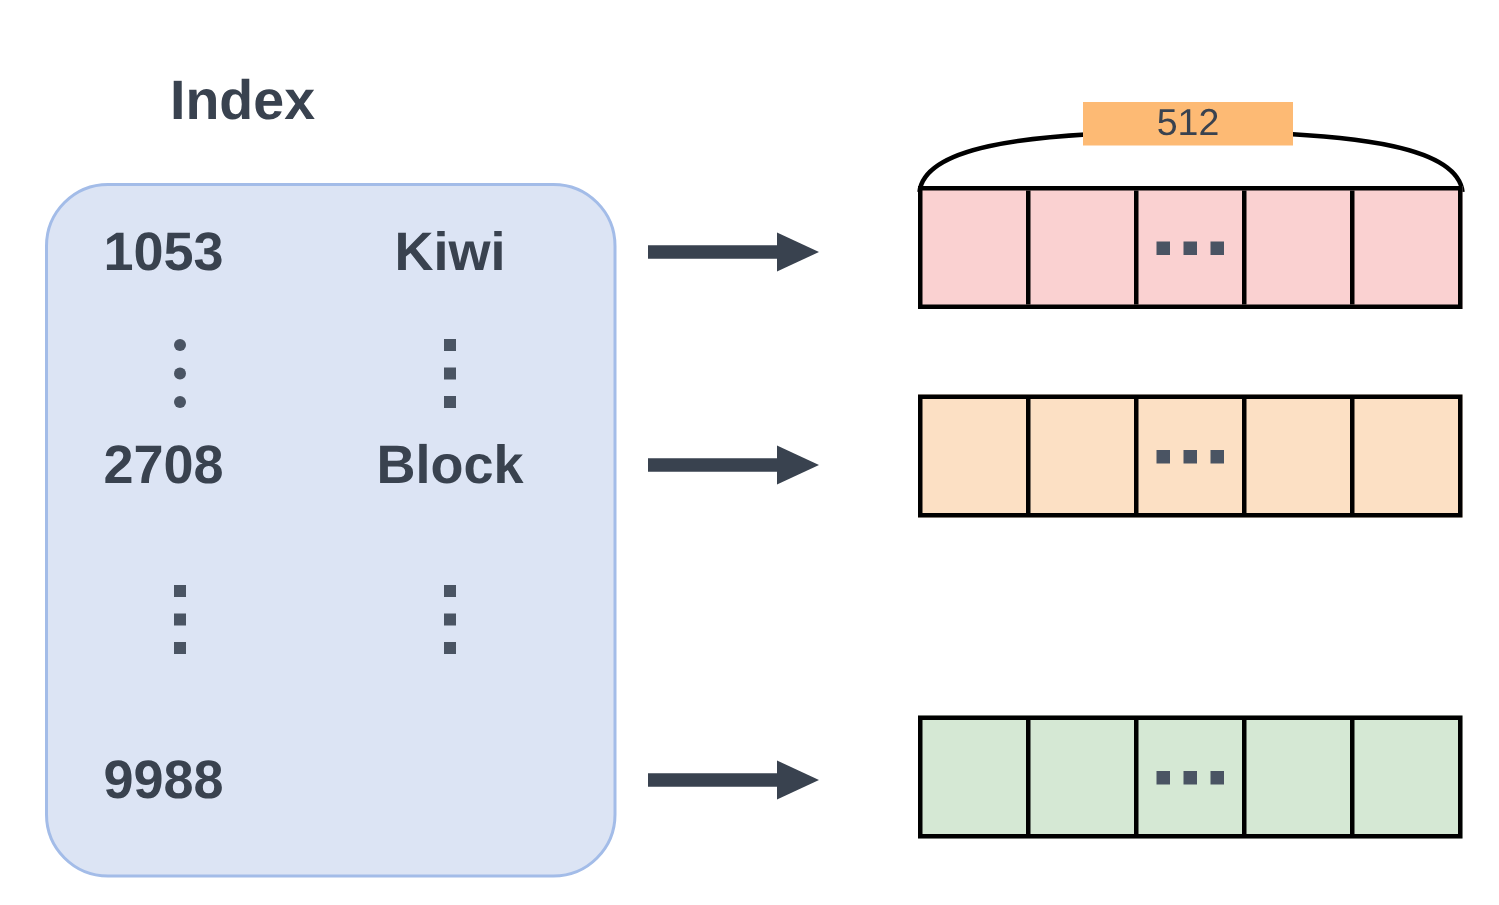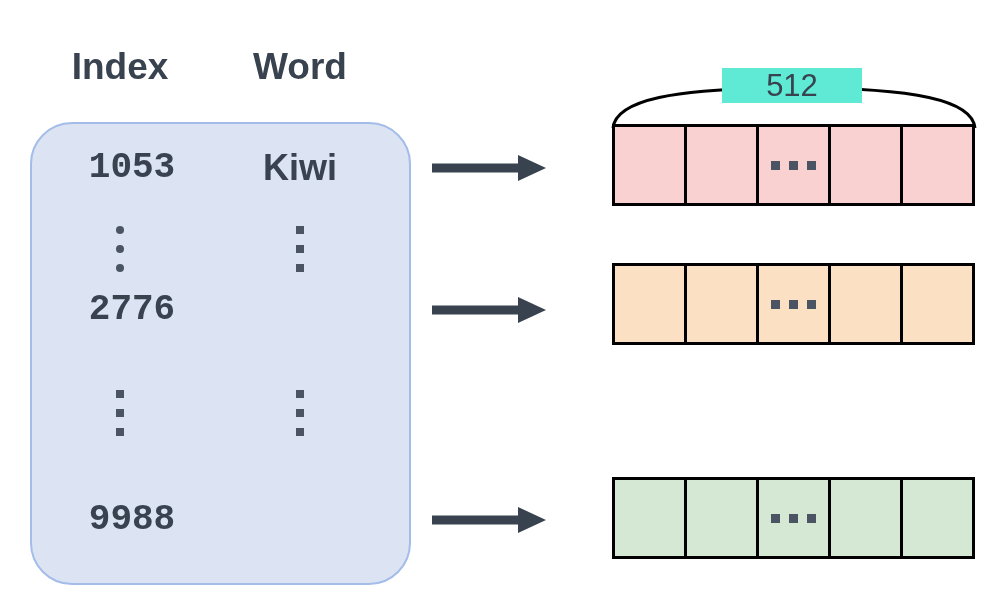--- a/index.html
+++ b/index.html
@@ -22,21 +22,21 @@
     width: 999px;
     height: 603px;
   }
 
   
   .col-header {
     position: absolute;
     font-size: 37px;
     font-weight: bold;
     color: #39424F;
-    text-align: center;
+    text-align: right;
     line-height: 1;
     white-space: nowrap;
   }
   #header-index { left: 30px;  top: 48px; width: 180px; }
   #header-word  { left: 210px; top: 48px; width: 180px; }
 
   #vocab-box {
     position: absolute;
     left: 30px;
     top: 122px;
@@ -50,21 +50,21 @@
 
   .cell-text {
     position: absolute;
     font-size: 36px;
     font-weight: bold;
     color: #39424F;
     text-align: center;
     line-height: 1;
     white-space: nowrap;
   }
-  .col-idx  { left: 42px;  width: 180px; font-family: Liberation Mono, monospace; }
+  .col-idx  { left: 19px;  width: 180px; }
   .col-word { left: 210px; width: 180px; }
 
   #r1-index { top: 150px; }
   #r1-word  { top: 150px; }
   #r2-index { top: 292px; }
   #r2-word  { top: 292px; }
   #r3-index { top: 502px; }
   #r3-word  { top: 502px; }
 
   
@@ -143,54 +143,54 @@
     top: 82px;
     width: 380px;
     height: 48px;
   }
   #dim-label {
     position: absolute;
     left: 722px;
     top: 68px;
     width: 140px;
     text-align: center;
-    font-size: 31px;
+    font-size: 25px;
     font-weight: normal;
     color: #39424F;
     line-height: 1;
     white-space: nowrap;
-    background: #5eead4;
+    background: #fdba74;
     padding: 2px 0;
   }
 </style>
 </head>
 <body>
 
 <div id="stage">
 
   <div class="col-header" id="header-index">Index</div>
-  <div class="col-header" id="header-word">Word</div>
 
   <div id="vocab-box"></div>
 
   <div class="cell-text col-idx" id="r1-index">1053</div>
   <div class="cell-text col-word" id="r1-word">Kiwi</div>
 
   <div class="vdots round" id="dots-1-idx">
     <i></i>
       <i></i>
       <i></i>
   </div>
   <div class="vdots" id="dots-1-word">
     <i></i>
       <i></i>
       <i></i>
   </div>
 
-  <div class="cell-text col-idx" id="r2-index">2776</div>
+  <div class="cell-text col-idx" id="r2-index">2708</div>
+  <div class="cell-text col-word" id="r2-word">Block</div>
 
   <div class="vdots" id="dots-2-idx">
     <i></i>
       <i></i>
       <i></i>
   </div>
   <div class="vdots" id="dots-2-word">
     <i></i>
       <i></i>
       <i></i>

